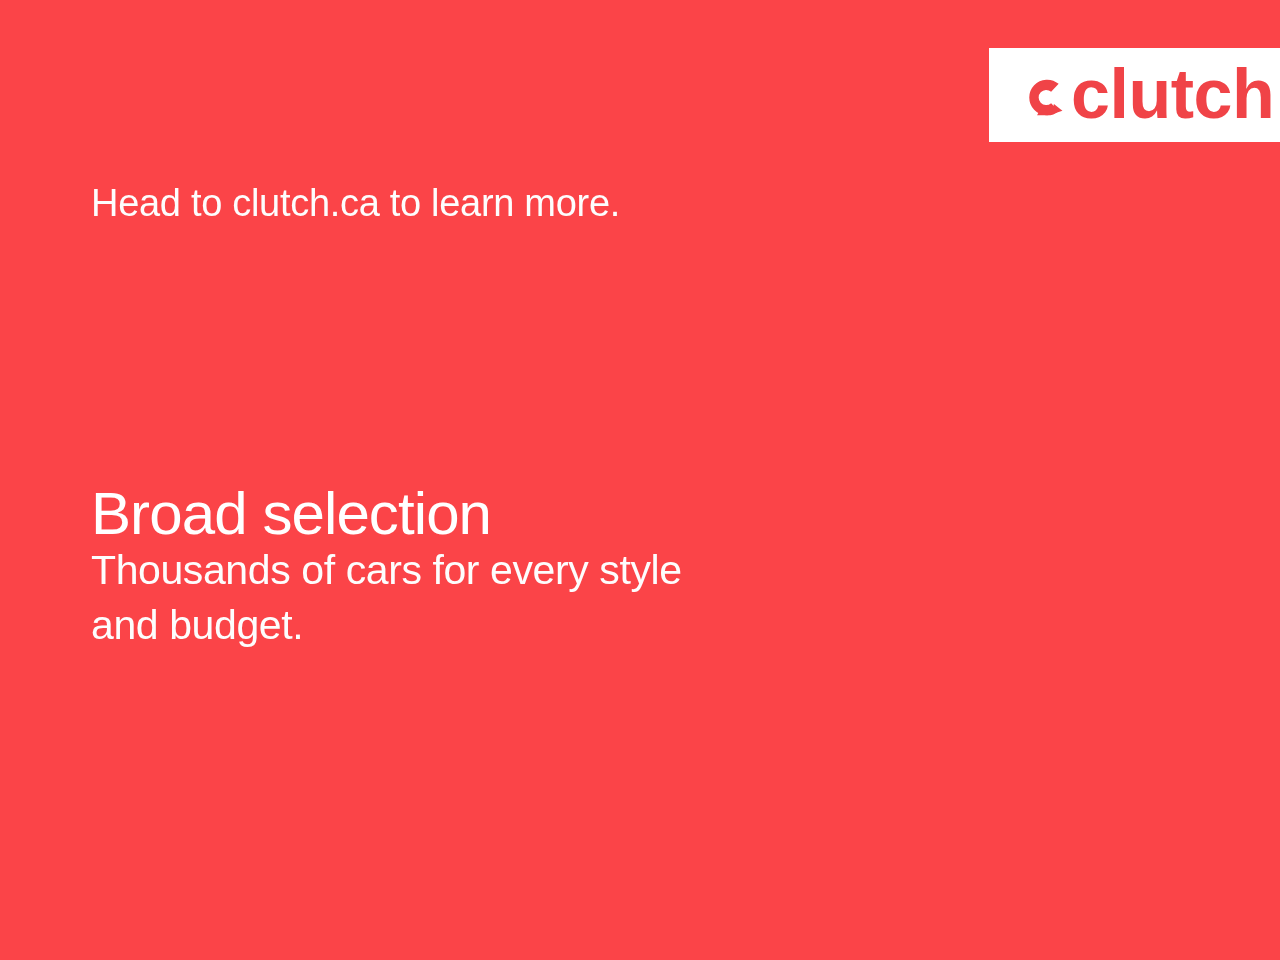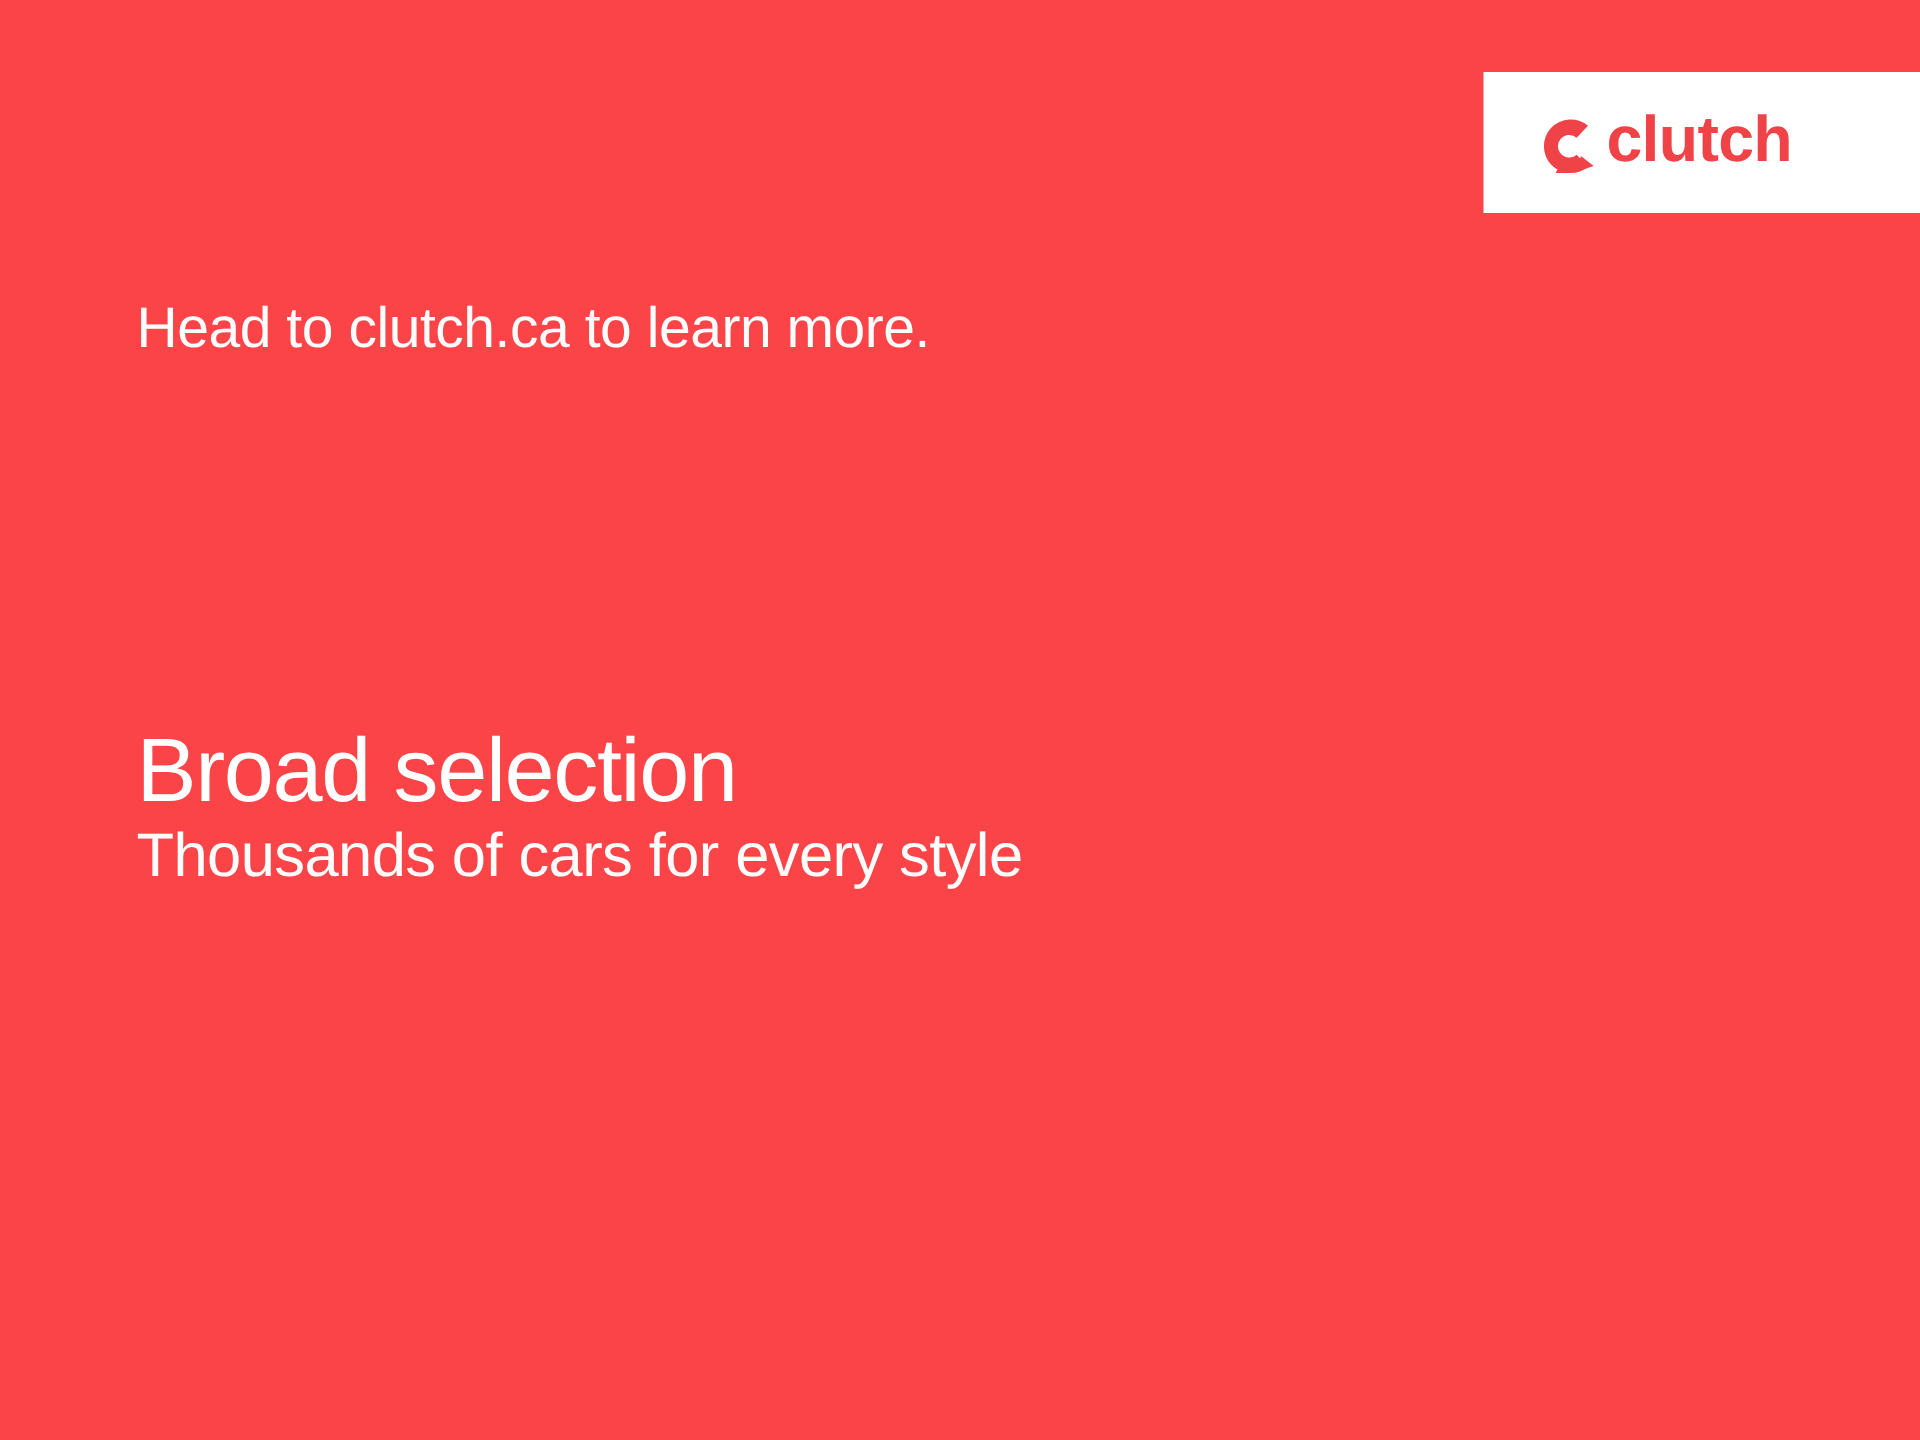--- a/index.html
+++ b/index.html
@@ -42,42 +42,41 @@
   .logo-mark {
     width: 47px;
     height: 47px;
     flex: 0 0 auto;
     display: block;
     margin-right: 2px;
     margin-top: 4px;
   }
   .logo-word {
     font-family: "Liberation Sans", sans-serif;
-    font-size: 43px;
+    font-size: 70px;
     line-height: 1;
     font-weight: 700;
     letter-spacing: -0.5px;
     color: #f04347;
     white-space: nowrap;
     display: block;
     margin-top: -3px;
   }
 
   
   .eyebrow {
     position: absolute;
     left: 91px;
     top: 181px;
     font-size: 38px;
     line-height: 1.18;
     font-weight: 400;
     color: #fdfdfd;
     letter-spacing: -0.3px;
     white-space: nowrap;
-    margin-top: 16px;
   }
 
   
   .headline {
     position: absolute;
     left: 91px;
     top: 440px;
     font-size: 60px;
     line-height: 1.12;
     font-weight: 400;
@@ -119,15 +118,16 @@
       <span class="logo-word">clutch</span>
     </div>
   </div>
 
   <div class="eyebrow">Head to clutch.ca to learn more.</div>
 
   <h1 class="headline">Broad selection</h1>
 
   <div class="subhead">
     <span class="sub-line">Thousands of cars for every style</span>
+    <span class="sub-line">and budget.</span>
   </div>
 
 </div>
 
 </body></html>

